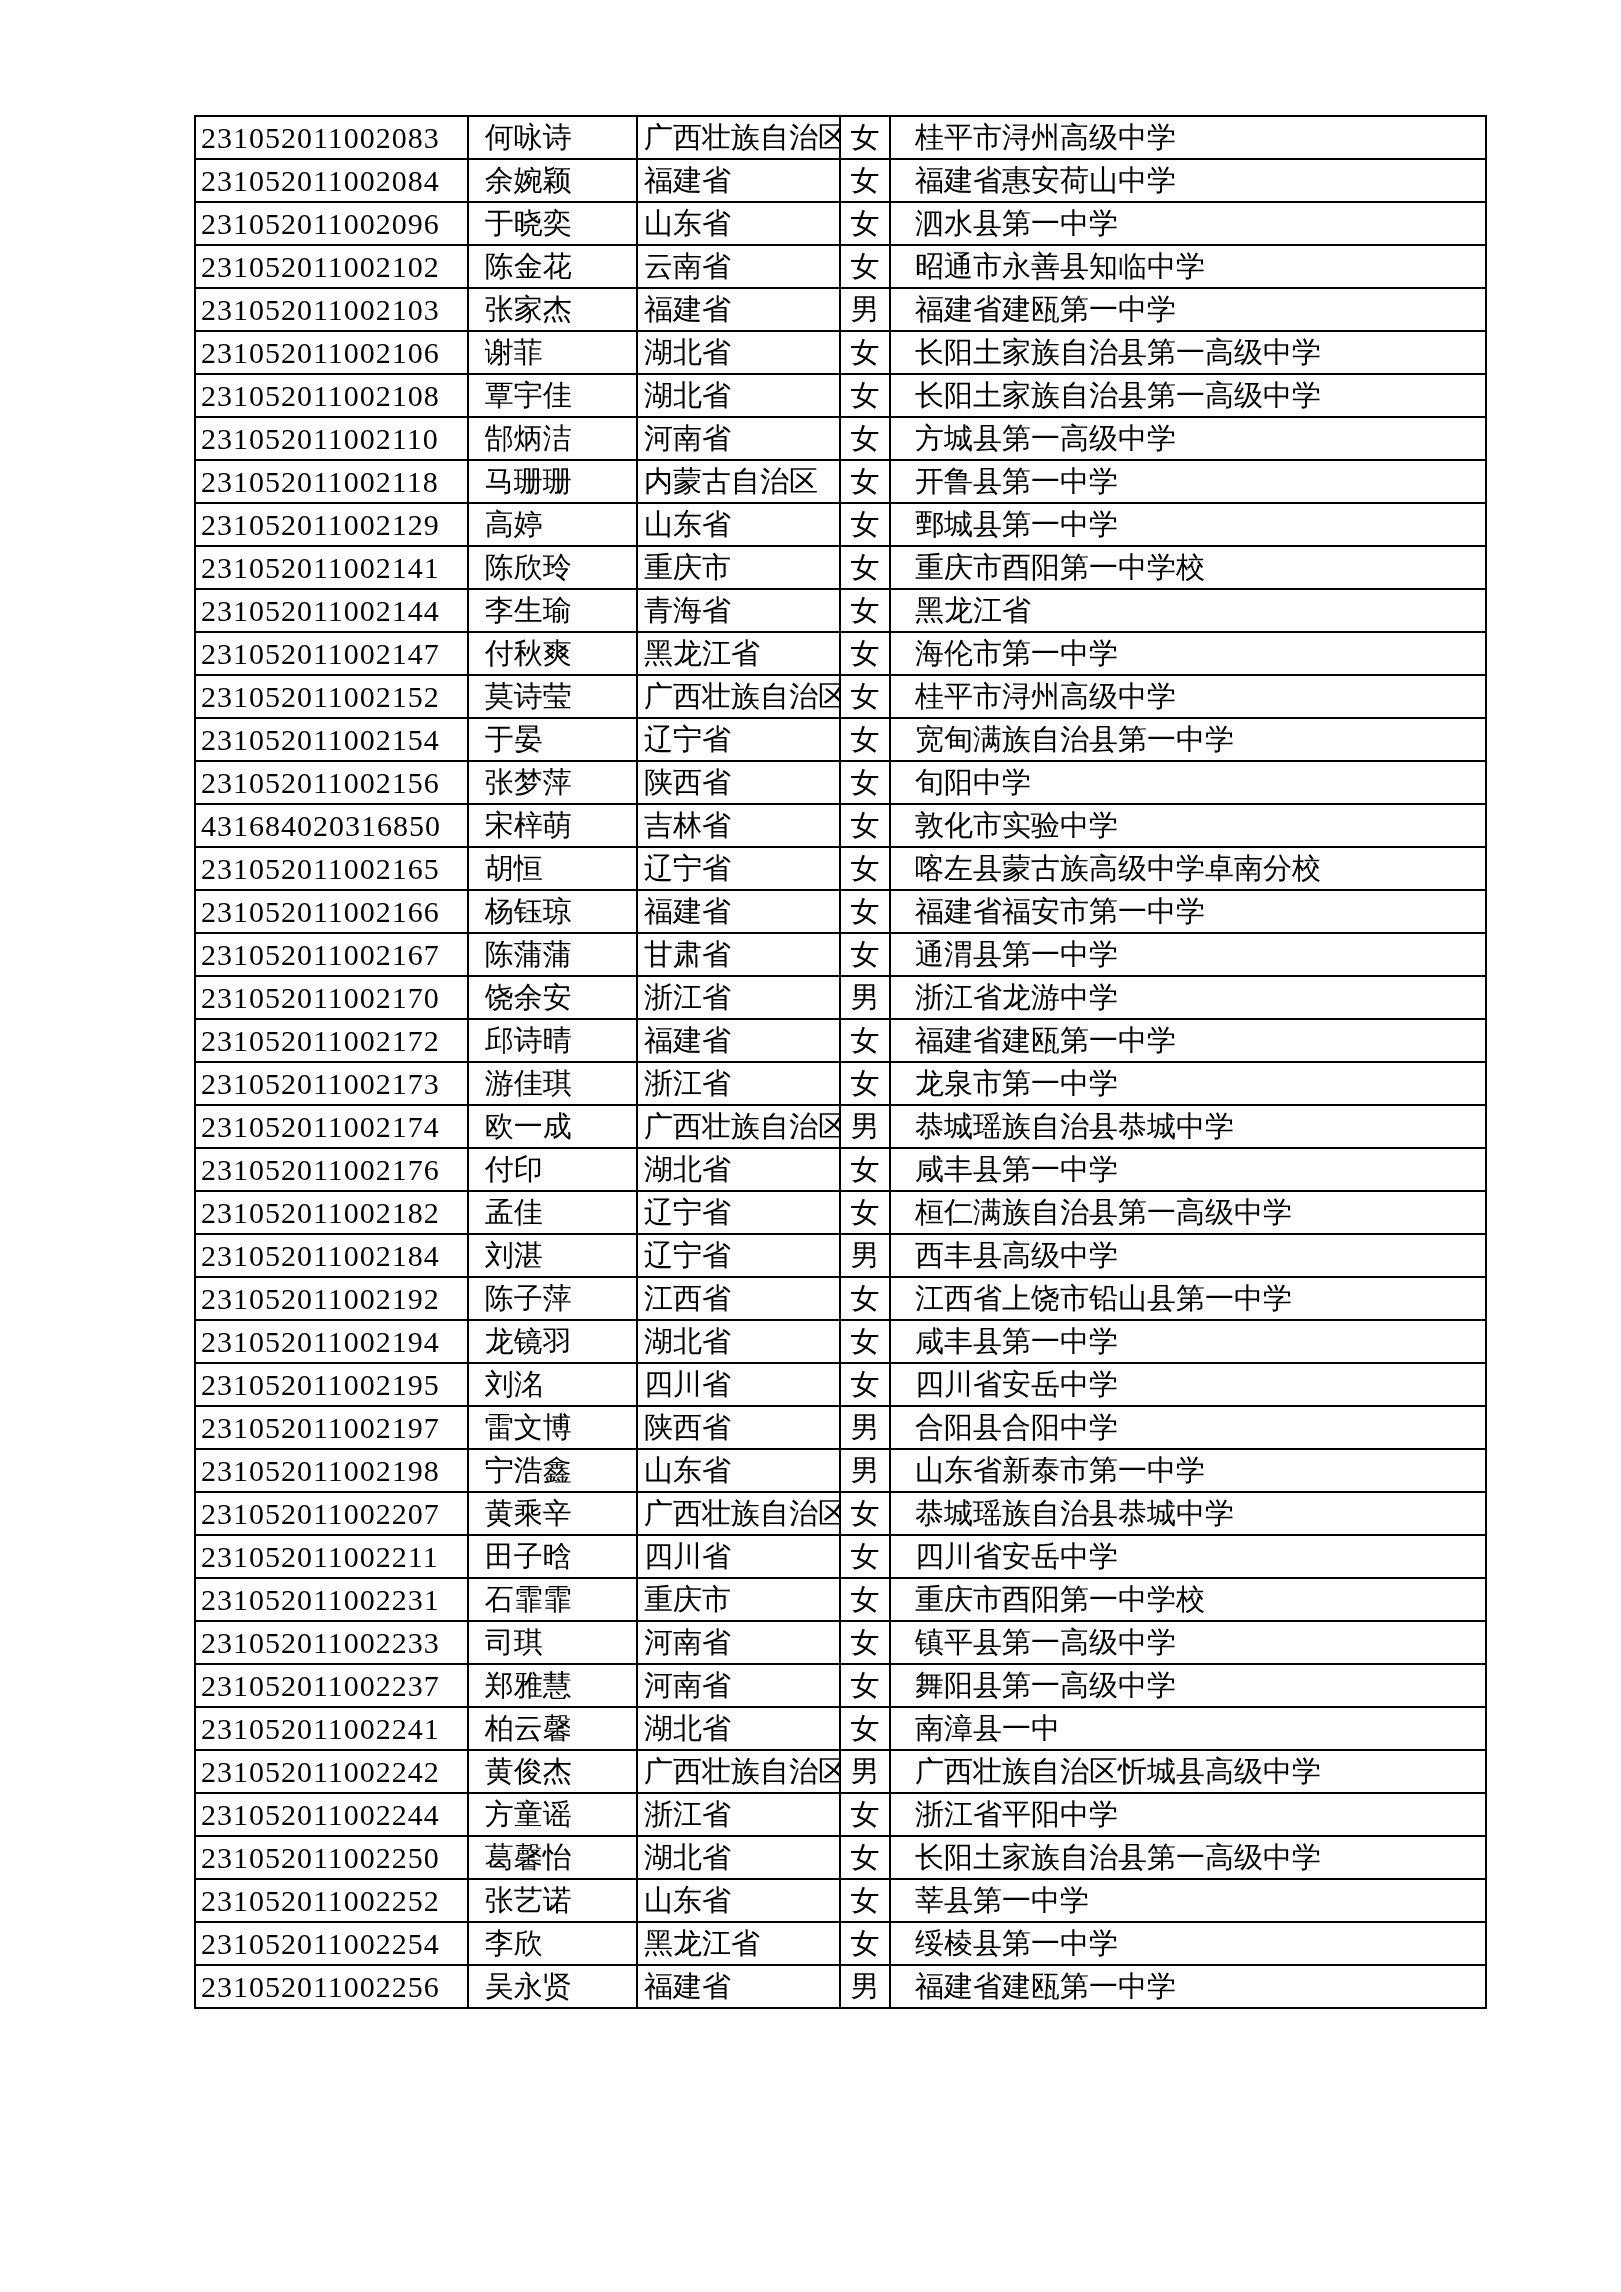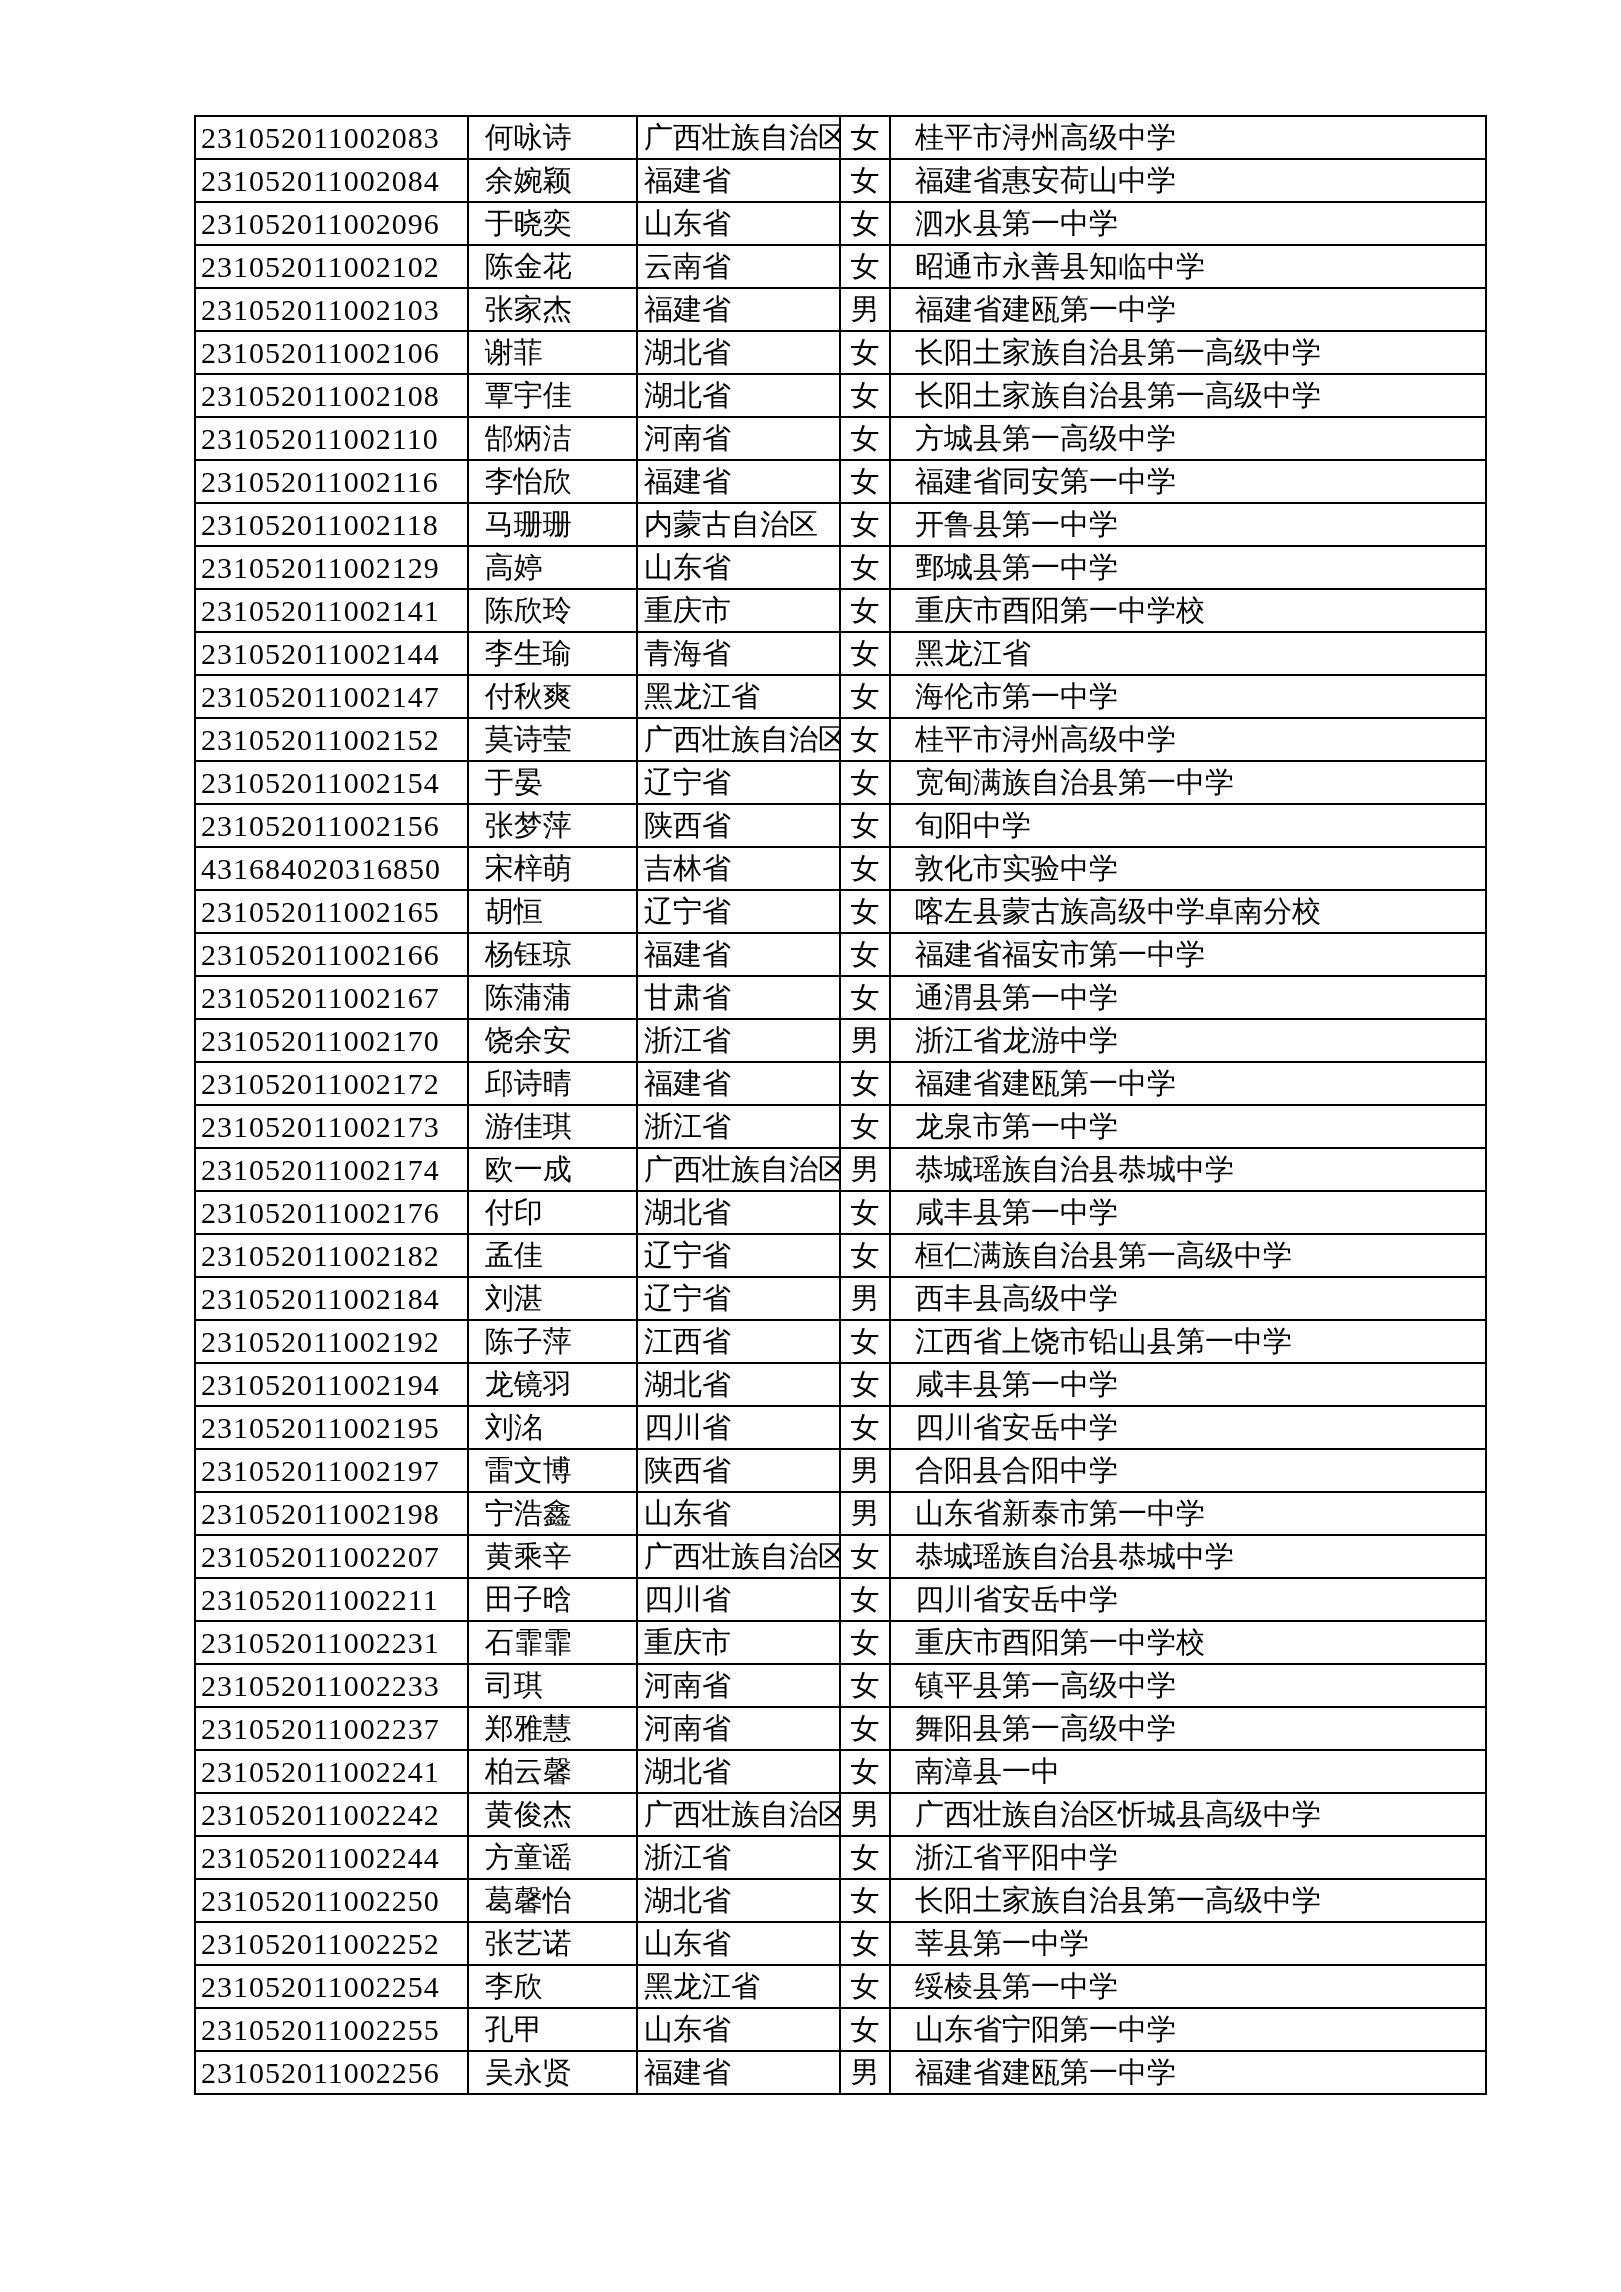--- a/index.html
+++ b/index.html
@@ -108,27 +108,20 @@
           <td class="c-school">长阳土家族自治县第一高级中学</td>
         </tr>
         <tr>
           <td class="c-id">231052011002110</td>
           <td class="c-name">郜炳洁</td>
           <td class="c-prov">河南省</td>
           <td class="c-gender">女</td>
           <td class="c-school">方城县第一高级中学</td>
         </tr>
         <tr>
-          <td class="c-id">231052011002116</td>
-          <td class="c-name">李怡欣</td>
-          <td class="c-prov">福建省</td>
-          <td class="c-gender">女</td>
-          <td class="c-school">福建省同安第一中学</td>
-        </tr>
-        <tr>
           <td class="c-id">231052011002118</td>
           <td class="c-name">马珊珊</td>
           <td class="c-prov">内蒙古自治区</td>
           <td class="c-gender">女</td>
           <td class="c-school">开鲁县第一中学</td>
         </tr>
         <tr>
           <td class="c-id">231052011002129</td>
           <td class="c-name">高婷</td>
           <td class="c-prov">山东省</td>
@@ -358,27 +351,20 @@
           <td class="c-prov">山东省</td>
           <td class="c-gender">女</td>
           <td class="c-school">莘县第一中学</td>
         </tr>
         <tr>
           <td class="c-id">231052011002254</td>
           <td class="c-name">李欣</td>
           <td class="c-prov">黑龙江省</td>
           <td class="c-gender">女</td>
           <td class="c-school">绥棱县第一中学</td>
-        </tr>
-        <tr>
-          <td class="c-id">231052011002255</td>
-          <td class="c-name">孔甲</td>
-          <td class="c-prov">山东省</td>
-          <td class="c-gender">女</td>
-          <td class="c-school">山东省宁阳第一中学</td>
         </tr>
         <tr>
           <td class="c-id">231052011002256</td>
           <td class="c-name">吴永贤</td>
           <td class="c-prov">福建省</td>
           <td class="c-gender">男</td>
           <td class="c-school">福建省建瓯第一中学</td>
         </tr>
       </tbody>
   </table>

